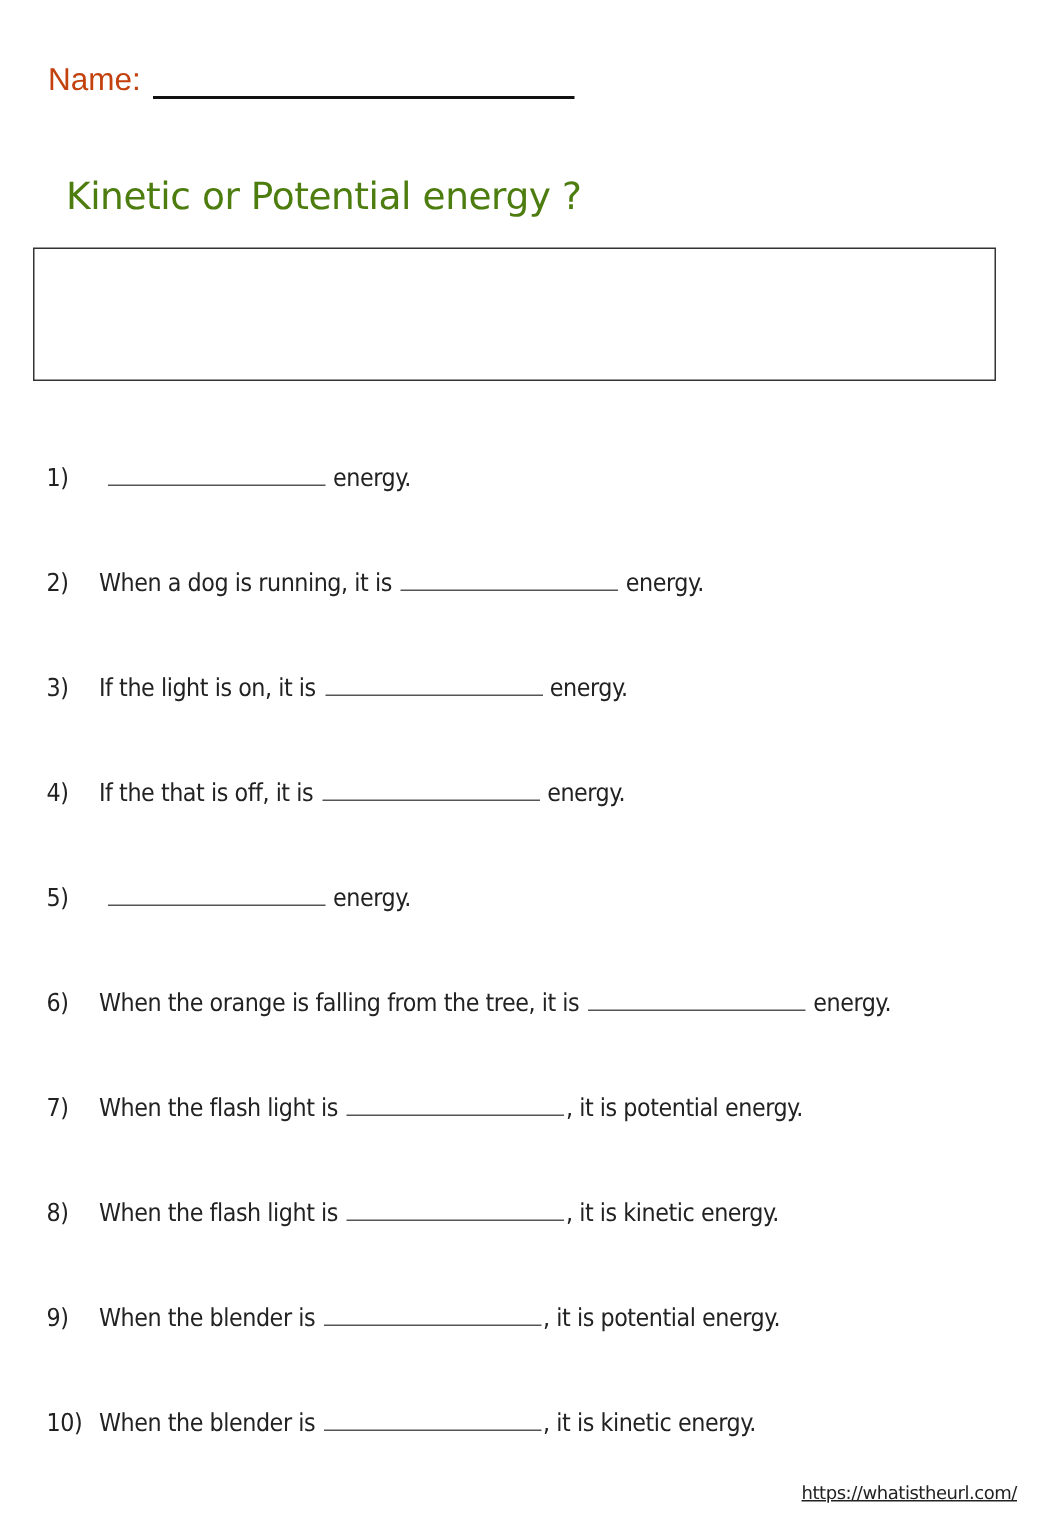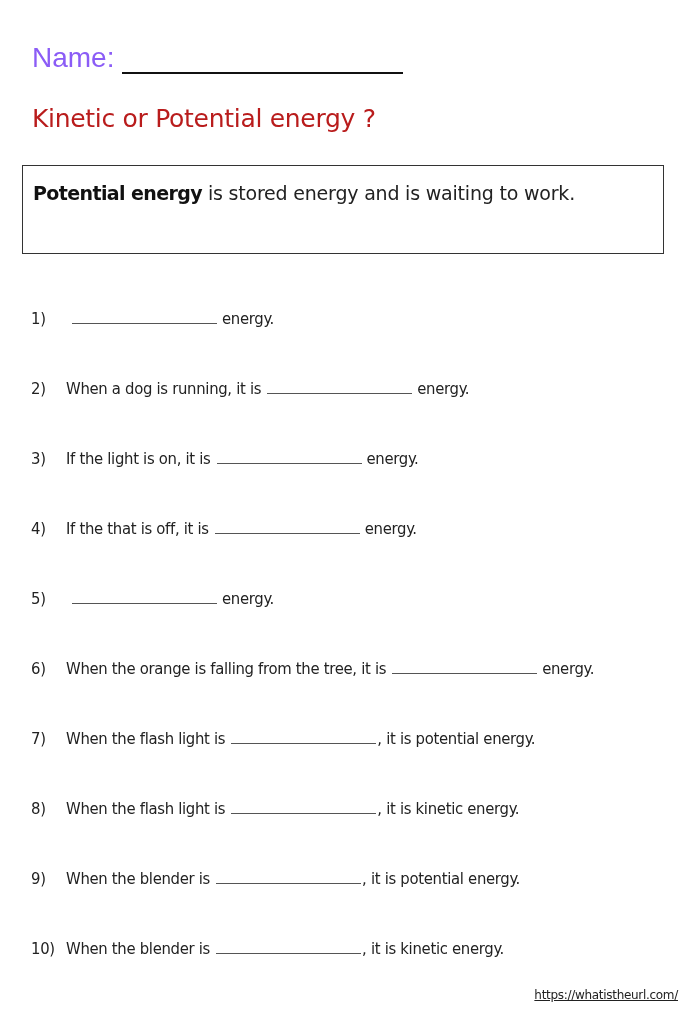--- a/index.html
+++ b/index.html
@@ -1,19 +1,19 @@
 <!DOCTYPE html>
 <html><head>
   <meta charset="utf-8">
   <style>
     html, body { margin: 0; padding: 0; background: #ffffff; }
     body { width: 700px; height: 1011px; position: relative; overflow: hidden; color: #111; }
-    .name-row { position: absolute; left: 32px; top: 42px; font-family: "Liberation Sans", sans-serif; font-size: 28px; color: #8b5cf6; display: flex; align-items: flex-end; }
+    .name-row { position: absolute; left: 32px; top: 42px; font-family: "Liberation Sans", sans-serif; font-size: 21px; color: #c2410c; display: flex; align-items: flex-end; }
     .name-line { display: inline-block; width: 281px; border-bottom: 2px solid #111; margin-left: 8px; height: 20px; }
-    .title { position: absolute; left: 32px; top: 104px; font-family: "DejaVu Sans", sans-serif; font-size: 25px; color: #b91c1c; letter-spacing: -0.3px; margin: 0; font-weight: normal; }
+    .title { position: absolute; left: 32px; top: 104px; font-family: "DejaVu Sans", sans-serif; font-size: 25px; color: #4d7c0f; letter-spacing: -0.3px; margin: 12px; font-weight: normal; }
     .def-box { position: absolute; left: 22px; top: 165px; width: 642px; height: 89px; border: 1px solid #333; box-sizing: border-box; }
     .def-line { position: absolute; left: 10px; font-family: "DejaVu Sans", sans-serif; font-size: 19px; color: #222; white-space: nowrap; letter-spacing: -0.2px; }
     .def-line b { font-weight: bold; color: #111; letter-spacing: -0.6px; }
     .def-line.l1 { top: 16px; }
     .def-line.l2 { top: 59px; }
     .q { position: absolute; left: 31px; font-family: "DejaVu Sans Condensed", "DejaVu Sans", sans-serif; font-size: 16.5px; color: #222; white-space: nowrap; display: flex; align-items: baseline; letter-spacing: -0.3px; }
     .q .num { display: inline-block; width: 35px; }
     .q .blank { display: inline-block; width: 145px; border-bottom: 1.5px solid #555; height: 14px; margin: 0 5px 0 6px; }
     .q .blank.tight { margin-right: 1px; }
     .url { position: absolute; right: 22px; top: 988px; font-family: "DejaVu Sans", sans-serif; font-size: 12px; color: #222; text-decoration: underline; letter-spacing: -0.3px; }
@@ -22,21 +22,20 @@
 <body>
 
 <div class="name-row">
   <span>Name:</span>
   <span class="name-line"></span>
 </div>
 
 <h1 class="title">Kinetic or Potential energy ?</h1>
 
 <div class="def-box">
-  <div class="def-line l1"><b>Potential energy</b><span> is stored energy and is waiting to work.</span></div>
 </div>
 
 <div class="q" style="top:309px">
   <span class="num">1)</span>
   <span class="blank"></span>
   <span>energy.</span>
 </div>
 
 <div class="q" style="top:379px">
   <span class="num">2)</span>

